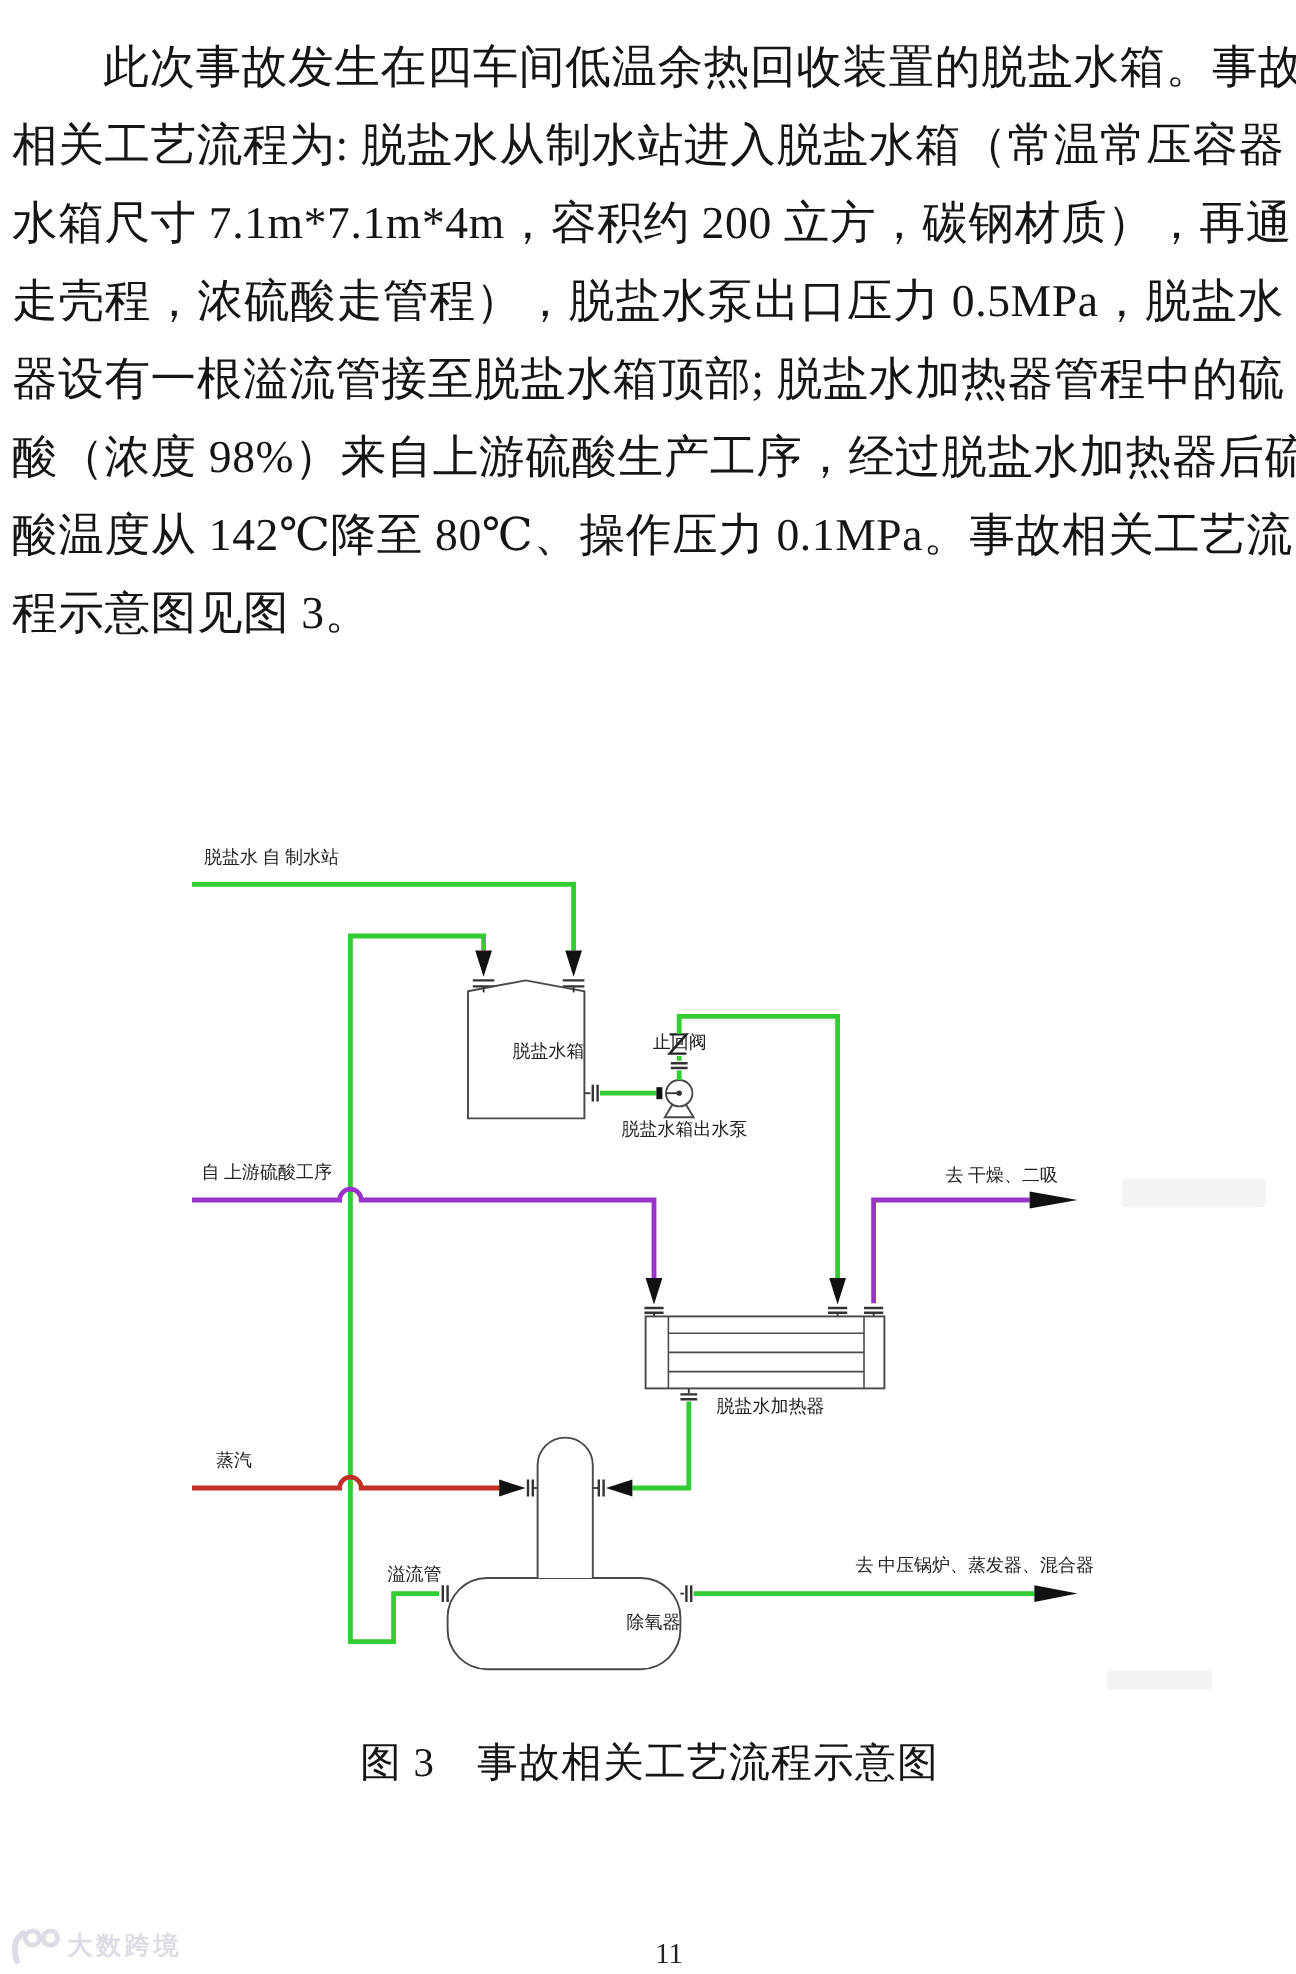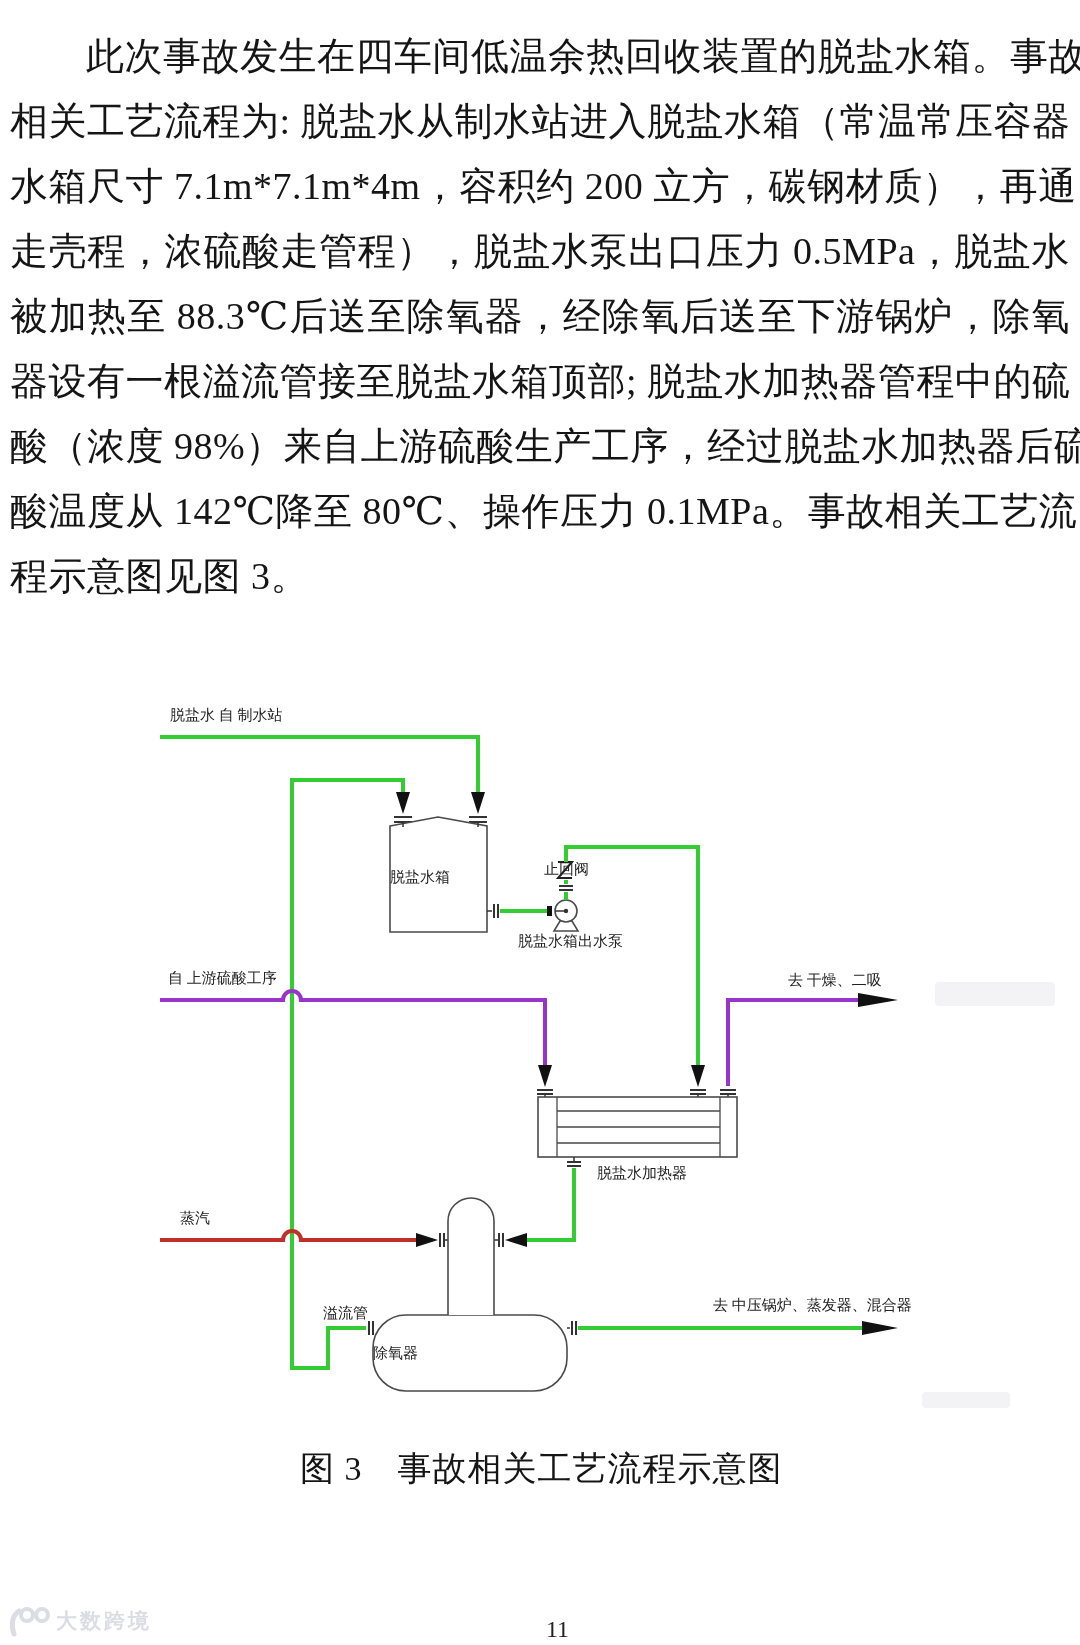--- a/index.html
+++ b/index.html
@@ -24,21 +24,21 @@
   .ab{fill:#111;stroke:none;}
   .fl{stroke:#333;stroke-width:2;fill:none;}
   .eq{stroke:#4a4a4a;stroke-width:1.6;fill:#fff;}
   .eqline{stroke:#4a4a4a;stroke-width:1.3;fill:none;}
   .eqthin{stroke:#333;stroke-width:1.5;}
   .zv{stroke:#222;stroke-width:2;fill:none;}
   .dlbl{
     position:absolute;font-size:15px;line-height:18px;color:#222;
     white-space:nowrap;font-family:"Liberation Serif","DejaVu Serif",serif;
   }
-  .dlbl.ctr{text-align:left;}
+  .dlbl.ctr{text-align:right;}
   .ghost{position:absolute;background:#f3f3f6;border-radius:4px;}
   .caption{
     position:absolute;left:300px;top:1446px;font-size:34px;color:#151515;
     letter-spacing:1px;white-space:nowrap;
   }
   .pagenum{position:absolute;left:546px;top:1616px;font-size:24px;color:#222;}
   .wmark{
     position:absolute;left:6px;top:1604px;display:flex;align-items:center;gap:6px;
     color:#dcdce4;font-family:"Liberation Sans","DejaVu Sans",sans-serif;
     font-weight:bold;font-size:21px;letter-spacing:3px;
@@ -47,21 +47,20 @@
 </head>
 <body>
 
 <div class="page">
 
   <div class="para">
     <div class="pline first">此次事故发生在四车间低温余热回收装置的脱盐水箱。事故</div>
     <div class="pline">相关工艺流程为: 脱盐水从制水站进入脱盐水箱（常温常压容器，</div>
     <div class="pline">水箱尺寸 7.1m*7.1m*4m，容积约 200 立方，碳钢材质），再通</div>
     <div class="pline">走壳程，浓硫酸走管程），脱盐水泵出口压力 0.5MPa，脱盐水</div>
-    <div class="pline">被加热至 88.3℃后送至除氧器，经除氧后送至下游锅炉，除氧</div>
     <div class="pline">器设有一根溢流管接至脱盐水箱顶部; 脱盐水加热器管程中的硫</div>
     <div class="pline">酸（浓度 98%）来自上游硫酸生产工序，经过脱盐水加热器后硫</div>
     <div class="pline">酸温度从 142℃降至 80℃、操作压力 0.1MPa。事故相关工艺流</div>
     <div class="pline last">程示意图见图 3。</div>
   </div>
 
   <svg class="dsvg" viewBox="0 0 1080 1645">
 
     <g>
       <path class="pg" d="M160 737 H478 V792"></path>

